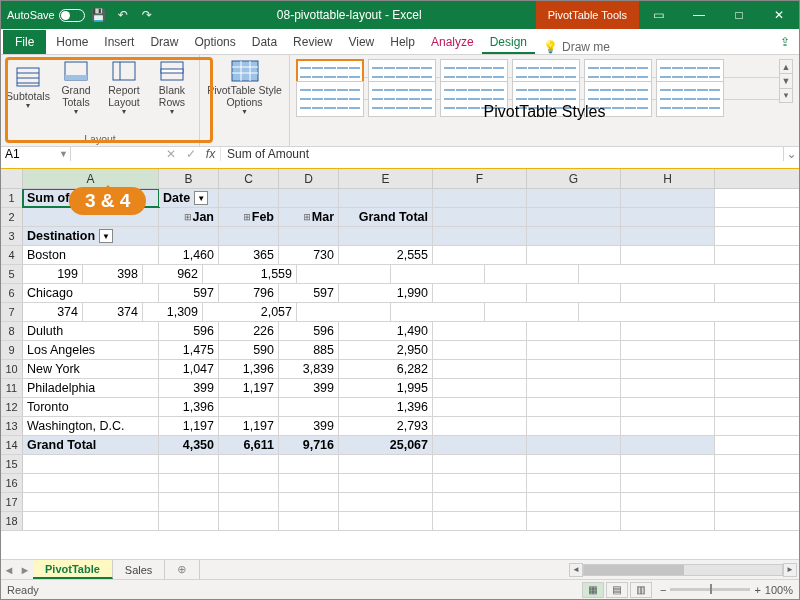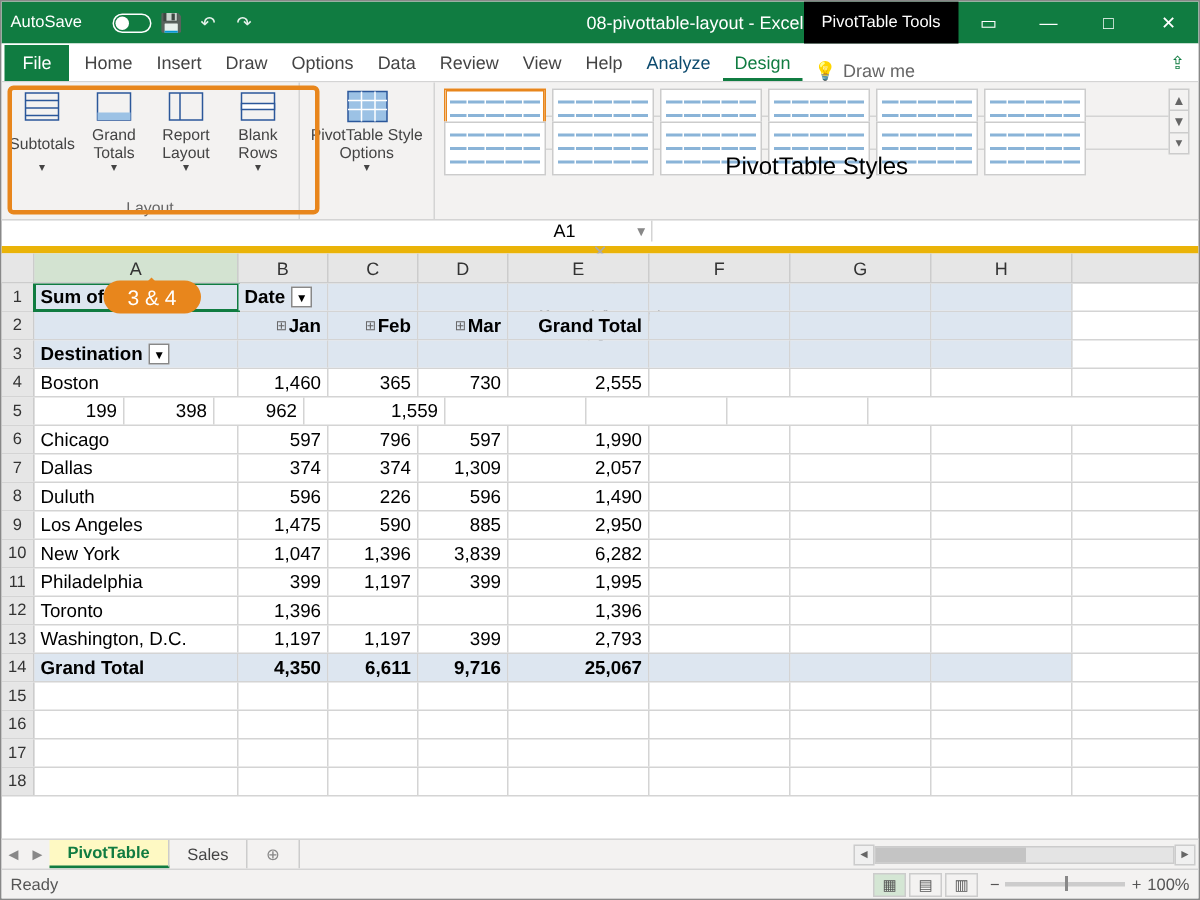--- a/index.html
+++ b/index.html
@@ -2,68 +2,68 @@
 <html><head>
 <meta charset="utf-8">
 <style>
 * { box-sizing: border-box; margin: 0; padding: 0; font-family: "Segoe UI", Arial, sans-serif; }
 body { background: #fff; width: 800px; height: 600px; overflow: hidden; position: relative; border: 1px solid #888; }
 
 
 .titlebar { height: 28px; background: #107c41; color: #fff; display: flex; align-items: center; font-size: 12px; }
 .titlebar .qat { display: flex; align-items: center; gap: 4px; padding: 0 6px; }
 .titlebar .qat-item { width: 20px; height: 20px; display: flex; align-items: center; justify-content: center; opacity: 0.9; cursor: pointer; }
-.titlebar .autosave { display: flex; align-items: center; gap: 20px; font-size: 11px; }
+.titlebar .autosave { display: flex; align-items: center; gap: 4px; font-size: 11px; }
 .titlebar .switch { width: 26px; height: 13px; border: 1px solid #fff; border-radius: 7px; position: relative; }
 .titlebar .switch::after { content:""; width: 9px; height: 9px; background:#fff; border-radius:50%; position:absolute; left:1px; top:1px; }
-.titlebar .title-center { flex: 1; text-align: right; }
-.titlebar .ctx { background: #000000; padding: 0 12px; height: 100%; display: flex; align-items: center; font-size: 11px; }
+.titlebar .title-center { flex: 1; text-align: center; }
+.titlebar .ctx { background: #c2410c; padding: 0 12px; height: 100%; display: flex; align-items: center; font-size: 11px; }
 .titlebar .winbtns { display: flex; }
 .titlebar .winbtn { width: 40px; height: 28px; display: flex; align-items: center; justify-content: center; cursor: pointer; }
 
 
 .ribbon-tabs { height: 26px; background: #fff; display: flex; align-items: flex-end; font-size: 12px; border-bottom: 1px solid #d4d4d4; padding: 0 2px; }
 .tab { padding: 0 8px; height: 24px; line-height: 24px; color: #444; cursor: pointer; }
 .tab.file { background:#107c41; color:#fff; padding: 0 12px; margin-right:2px;}
-.tab.ctx { color: #0c4a6e; }
+.tab.ctx { color: #be185d; }
 .tab.active { border-bottom: 2px solid #107c41; color:#107c41; font-weight:500;}
 .tellme { display:flex; align-items:center; gap:4px; padding:0 8px; color:#666; }
 .share-ic { margin-left:auto; width:24px; height:24px; display:flex; align-items:center; justify-content:center; color:#107c41; }
 
 
 .ribbon { height: 92px; background: #f3f2f1; border-bottom: 1px solid #d4d4d4; display: flex; position: relative; }
 .rgroup { border-right: 1px solid #d4d4d4; padding: 2px 4px 0 4px; display: flex; flex-direction: column; align-items: center; }
 .rgroup .items { display: flex; gap: 2px; }
-.rbtn { display: flex; flex-direction: column; align-items: center; justify-content: space-between; width: 46px; font-size: 10.5px; color: #444; padding: 2px 1px; cursor:pointer; text-align:center; line-height:1.1; }
+.rbtn { display: flex; flex-direction: column; align-items: center; justify-content: center; width: 46px; font-size: 10.5px; color: #444; padding: 2px 1px; cursor:pointer; text-align:center; line-height:1.1; }
 .rbtn .ic { width: 28px; height: 24px; margin-bottom: 2px; display:flex; align-items:center; justify-content:center; }
 .rbtn .ic svg { display:block; }
 .rgroup .glabel { font-size: 10.5px; color: #666; padding: 2px 0 1px 0; margin-top:auto; }
 .highlight-box { position: absolute; left: 4px; top: 2px; width: 208px; height: 86px; border: 3px solid #e8861c; border-radius: 4px; pointer-events:none; }
 
 .styleopts { width: 90px; }
 .gallery { flex:1; padding: 4px 6px 0 6px; display:flex; flex-direction:column; }
 .gallery .row { display:flex; gap:4px; margin-bottom:3px; }
 .swatch { width:68px; height:36px; border:1px solid #ccc; background:#fff; display:flex; flex-direction:column; justify-content:space-around; padding:3px; cursor:pointer;}
 .swatch .ln { height:2px; display:flex; gap:1px;}
 .swatch .ln span{flex:1; background:#8ab4d8;}
 .swatch.sel{border:1px solid #e8861c; box-shadow:0 0 0 1px #e8861c inset;}
 .gscroll { width:14px; display:flex; flex-direction:column; border:1px solid #ccc; }
 .gscroll .gbtn{flex:1; display:flex; align-items:center; justify-content:center; font-size:9px; color:#666; border-bottom:1px solid #ccc; cursor:pointer;}
 
 
-.fbar { height: 22px; border-bottom: 5px solid #eab308; display: flex; align-items: center; font-size: 12px; flex-direction: column; }
+.fbar { height: 22px; border-bottom: 1px solid #eab308; display: flex; align-items: flex-start; font-size: 12px; }
 .namebox { width: 70px; border-right: 1px solid #d4d4d4; display: flex; align-items: center; padding: 0 4px; position:relative;}
 .namebox .dd{position:absolute; right:2px; font-size:9px; color:#888;}
 .fbar .fx { width:20px; display:flex; align-items:center; justify-content:center; font-style:italic; color:#555; border-right:1px solid #e4e4e4;}
 .fbar .fxx { width:20px; display:flex; align-items:center; justify-content:center; color:#aaa;}
 .fbar .finput { flex:1; padding:0 6px; display:flex; align-items:center; color:#333;}
 .fbar .fexp { width:16px; display:flex; align-items:center; justify-content:center; color:#888; border-left:1px solid #d4d4d4;}
 
 
-.badge { position:absolute; left:68px; top:186px; background:#e8861c; color:#fff; padding:3px 16px; border-radius:14px; font-size:14px; font-weight:normal; z-index:5; }
+.badge { position:absolute; left:68px; top:186px; background:#e8861c; color:#fff; padding:3px 16px; border-radius:14px; font-size:19px; font-weight:bold; z-index:5; }
 .badge::before{content:""; position:absolute; top:-8px; left:50%; margin-left:-6px; border:6px solid transparent; border-bottom-color:#e8861c;}
 
 
 .gridwrap { position:absolute; top:168px; left:0; right:0; bottom:40px; display:flex; flex-direction:column; }
 .colhdr { height:20px; display:flex; background:#e6e6e6; border-bottom:1px solid #ccc; font-size:12px; color:#333; }
 .colhdr .corner{width:22px; border-right:1px solid #ccc; background:#e6e6e6;}
 .colhdr .ch{border-right:1px solid #ccc; display:flex; align-items:center; justify-content:center;}
 .colhdr .ch.sel{background:#d3e3d1;}
 .rows { flex:1; overflow:hidden; font-size:12.5px; }
 .row { height:19px; display:flex; border-bottom:1px solid #d4d4d4;}
@@ -607,21 +607,20 @@
         <div class="cell cB r">597</div>
         <div class="cell cC r">796</div>
         <div class="cell cD r">597</div>
         <div class="cell cE r">1,990</div>
         <div class="cell cF"></div>
         <div class="cell cG"></div>
         <div class="cell cH"></div>
       </div>
       <div class="row">
         <div class="rh">7</div>
-        <div class="cell cA">Dallas</div>
         <div class="cell cB r">374</div>
         <div class="cell cC r">374</div>
         <div class="cell cD r">1,309</div>
         <div class="cell cE r">2,057</div>
         <div class="cell cF"></div>
         <div class="cell cG"></div>
         <div class="cell cH"></div>
       </div>
       <div class="row">
         <div class="rh">8</div>

